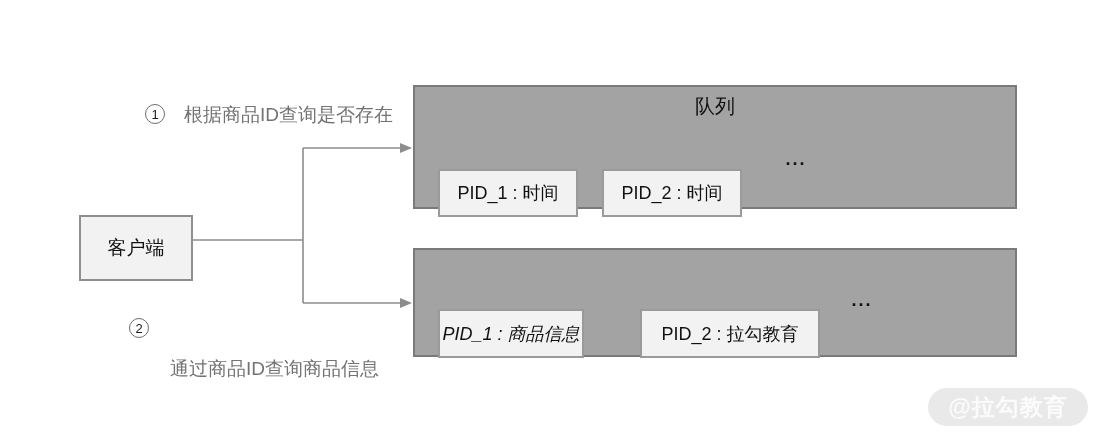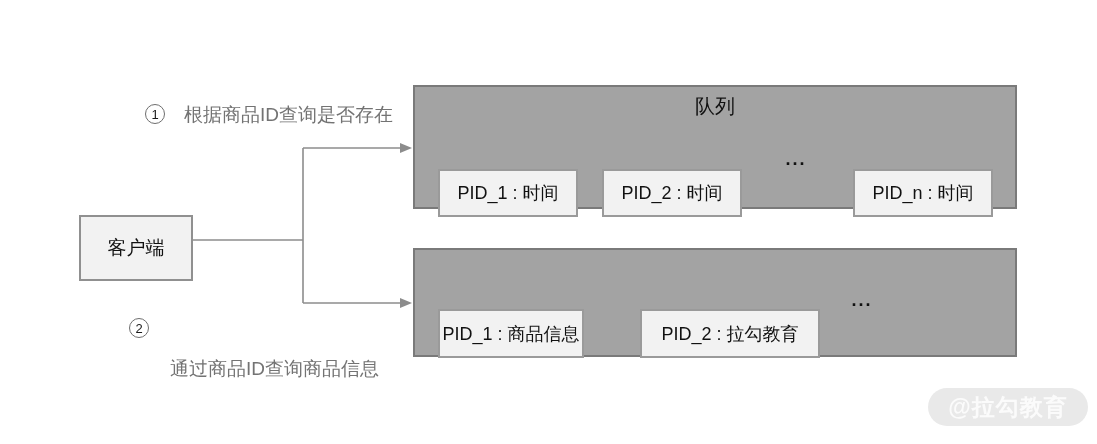--- a/index.html
+++ b/index.html
@@ -77,21 +77,21 @@
     font-size: 18px;
     color: #111111;
     white-space: nowrap;
     margin-top: 32px;
   }
   .queue-box .cell   { top: 50px; height: 48px; }
   .queue-box .cell.c1 { left: 23px;  width: 140px; }
   .queue-box .cell.c2 { left: 187px; width: 140px; }
   .queue-box .cell.cn { left: 438px; width: 140px; }
   .info-box .cell    { top: 27px; height: 49px; }
-  .info-box .cell.c1 { left: 23px;  width: 146px; }
+  .info-box .cell.c1 { left: 23px;  width: 146px; font-style: italic; }
   .info-box .cell.c2 { left: 225px; width: 180px; }
   .dots {
     position: absolute;
     width: 100px;
     text-align: center;
     font-size: 18px;
     font-weight: 700;
     letter-spacing: 2px;
     color: #111111;
   }
@@ -134,21 +134,20 @@
   <span class="step-circle s2">2</span>
   <span class="step-text s2">通过商品ID查询商品信息</span>
 
   <div class="client-node">客户端</div>
 
   <div class="big-box queue-box">
     <div class="box-title">队列</div>
     <div class="cell c1">PID_1 : 时间</div>
     <div class="cell c2">PID_2 : 时间</div>
     <span class="dots">...</span>
-    <div class="cell cn">PID_n : 时间</div>
   </div>
 
   <div class="big-box info-box">
     <div class="cell c1">PID_1 : 商品信息</div>
     <div class="cell c2">PID_2 : 拉勾教育</div>
     <span class="dots">...</span>
   </div>
 
   <div class="watermark">@拉勾教育</div>
 

